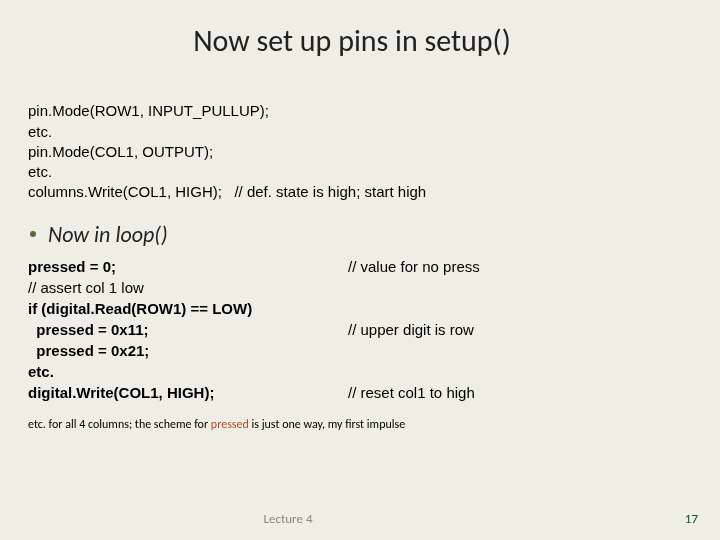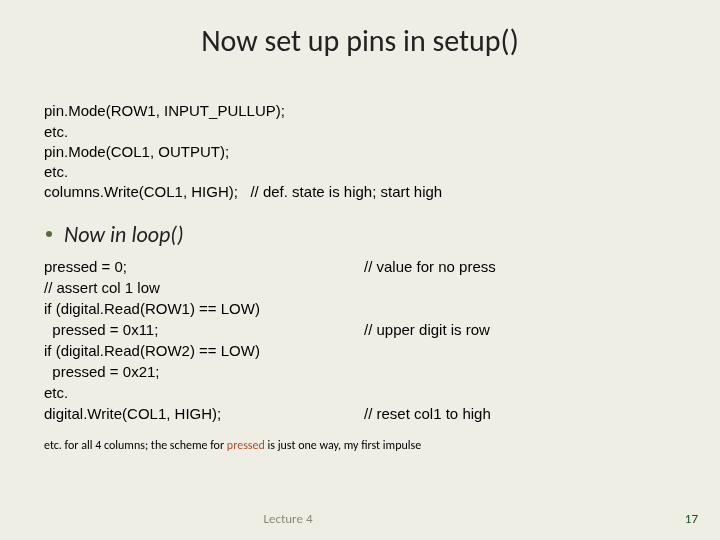--- a/index.html
+++ b/index.html
@@ -10,21 +10,21 @@
     background: #efeee4;
     font-family: Calibri, "Segoe UI", Arial, sans-serif;
     color: #000;
     overflow: hidden;
   }
   .slide {
     position: relative;
     width: 720px;
     height: 540px;
     box-sizing: border-box;
-    padding: 18px 44px 0 44px;
+    padding: 18px 44px 0 28px;
   }
   .title {
     text-align: center;
     font-size: 30px;
     font-weight: 400;
     color: #222;
     margin: 4px 0 22px 0;
   }
   .code-block {
     font-family: Arial, Helvetica, sans-serif;
@@ -55,20 +55,21 @@
     font-family: Arial, Helvetica, sans-serif;
     font-size: 15px;
     line-height: 1.4;
   }
   .two-col .row {
     display: flex;
   }
   .two-col .left {
     width: 320px;
     white-space: pre;
+    font-weight: bold;
   }
   .two-col .right {
     flex: 1;
     white-space: pre;
   }
   .footnote {
     font-size: 12px;
     margin-top: 14px;
     line-height: 1.3;
   }
@@ -125,21 +126,20 @@
       </div>
     <div class="row">
         <span class="left">if (digital.Read(ROW1) == LOW)</span>
         <span class="right"></span>
       </div>
     <div class="row">
         <span class="left">  pressed = 0x11;</span>
         <span class="right">// upper digit is row</span>
       </div>
     <div class="row">
-        <span class="left">if (digital.Read(ROW2) == LOW)</span>
         <span class="right"></span>
       </div>
     <div class="row">
         <span class="left">  pressed = 0x21;</span>
       </div>
     <div class="row">
         <span class="left">etc.</span>
         <span class="right"></span>
       </div>
     <div class="row">

